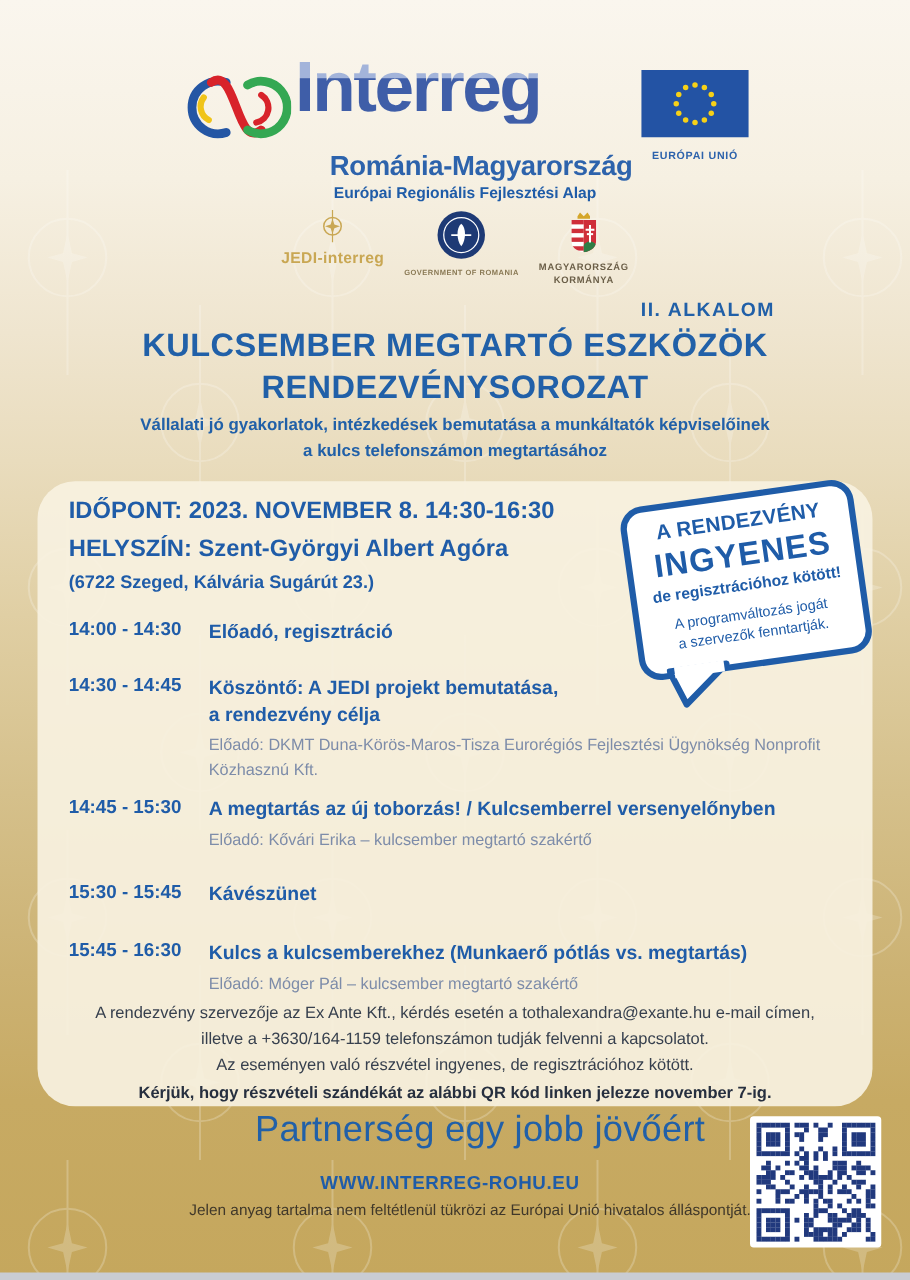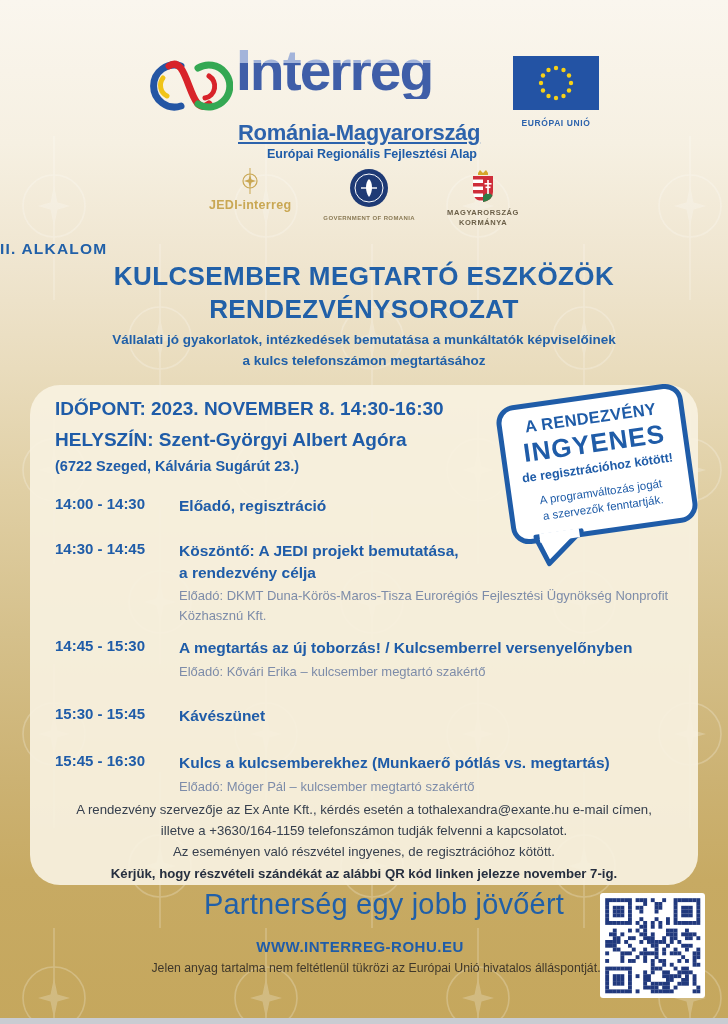--- a/index.html
+++ b/index.html
@@ -12,53 +12,53 @@
   .abs { position:absolute; }
   .wm { position:absolute; top:136px; left:0; opacity:.22; pointer-events:none; }
 
   
   .brand-word{ left:236px; top:42px; font-size:57px; font-weight:800; letter-spacing:-2px;
     color:#3f5ea8; line-height:1; }
   @supports (-webkit-background-clip:text){
     .brand-word{ background:linear-gradient(180deg,#a3b4da 0%,#a3b4da 36%,#3f5ea8 36%);
       -webkit-background-clip:text; background-clip:text; color:transparent; }
   }
-  .program-name{ left:238px; top:120px; width:268px; text-align:left;
-    font-size:22px; font-weight:600; color:#2d63ac; letter-spacing:-.3px;text-decoration:underline; }
+  .program-name{ left:238px; top:120px; width:268px; text-align:right;
+    font-size:22px; font-weight:600; color:#2d63ac; letter-spacing:-.3px; }
   .fund-name{ left:238px; top:147px; width:268px; text-align:center;
     font-size:12.5px; font-weight:700; color:#1f5ca8; }
   .eu-block{ left:511px; top:56px; width:90px; text-align:center; }
   .eu-caption{ font-size:8.5px; font-weight:600; color:#2d63ac; letter-spacing:.6px; margin-top:4px; }
 
   .partners{ left:0; top:168px; width:728px; display:flex; justify-content:center;
-    align-items:flex-start; gap:32px; }
+    align-items:flex-start; gap:16px; }
   .partner{ text-align:center; }
   .jedi-text{ font-size:12.5px; font-weight:700; color:#c9a753; letter-spacing:.3px; }
   .partner-caption{ font-size:6px; font-weight:600; color:#8a7a55; letter-spacing:.4px; margin-top:3px; }
   .hu-caption{ font-size:7.5px; font-weight:600; color:#6b5f48; letter-spacing:.6px; line-height:1.35; margin-top:2px; }
 
   
-  .kicker{ left:0; top:240px; width:620px; text-align:left;
+  .kicker{ left:0; top:240px; width:620px; text-align:right;
     font-size:15.5px; font-weight:800; color:var(--primary_blue,#2160a8); letter-spacing:1.2px; }
   .main-title{ left:0; top:260px; width:728px; text-align:center;
     font-size:26px; font-weight:800; color:var(--primary_blue,#2160a8);
     letter-spacing:.4px; line-height:1.25; }
   .subtitle{ left:0; top:330px; width:728px; text-align:center;
     font-size:13.5px; font-weight:700; color:var(--primary_blue,#2160a8); line-height:1.55; }
 
   
   .card{ left:30px; top:385px; width:668px; height:500px;
     background:rgba(248,241,224,.93); border-radius:30px; }
   .event-line{ position:absolute; left:25px; font-size:19px; font-weight:800; color:#1f5ca8; }
   .event-datetime{ top:13px; }
   .event-venue{ top:44px; }
   .event-address{ position:absolute; left:25px; top:73px; font-size:14.5px; font-weight:700; color:#1f5ca8; }
 
   .srow{ position:absolute; left:25px; right:10px; display:grid;
-    grid-template-columns:112px 1fr; column-gap:12px; }
+    grid-template-columns:112px 1fr; }
   .stime{ font-size:15px; font-weight:700; color:#1f5ca8; }
   .stitle{ font-size:15.5px; font-weight:700; color:#1f5ca8; line-height:1.4; white-space:pre-line; }
   .sspeaker{ font-size:13px; font-weight:400; color:#7d8ca9; line-height:1.5; margin-top:3px; }
 
   .contact{ position:absolute; left:36px; right:36px; top:414px; text-align:center;
     font-size:13.2px; color:#37404e; line-height:1.6; }
   .contact-strong{ font-weight:700; color:#262f3f; margin-top:1px; }
 
   
   .bubble{ left:503px; top:394px; width:188px; height:140px;

